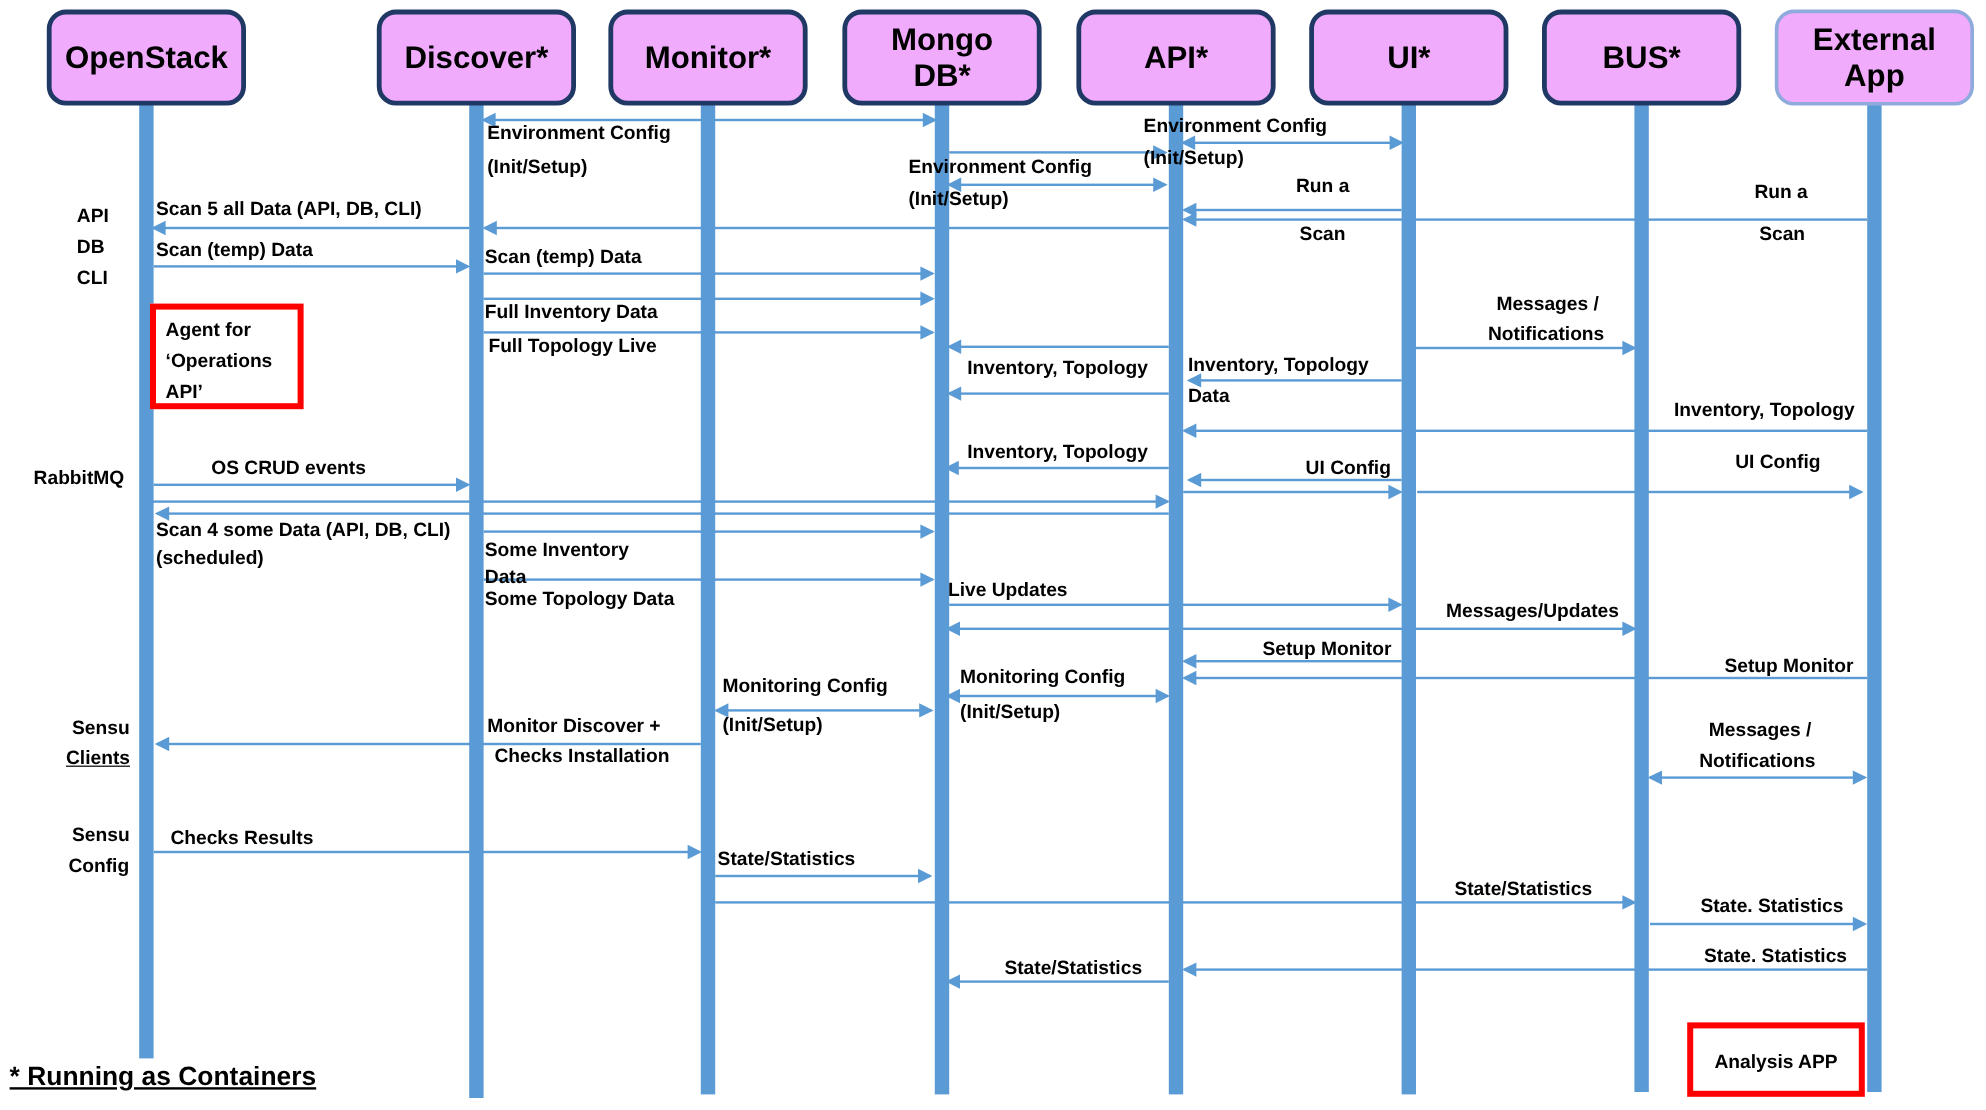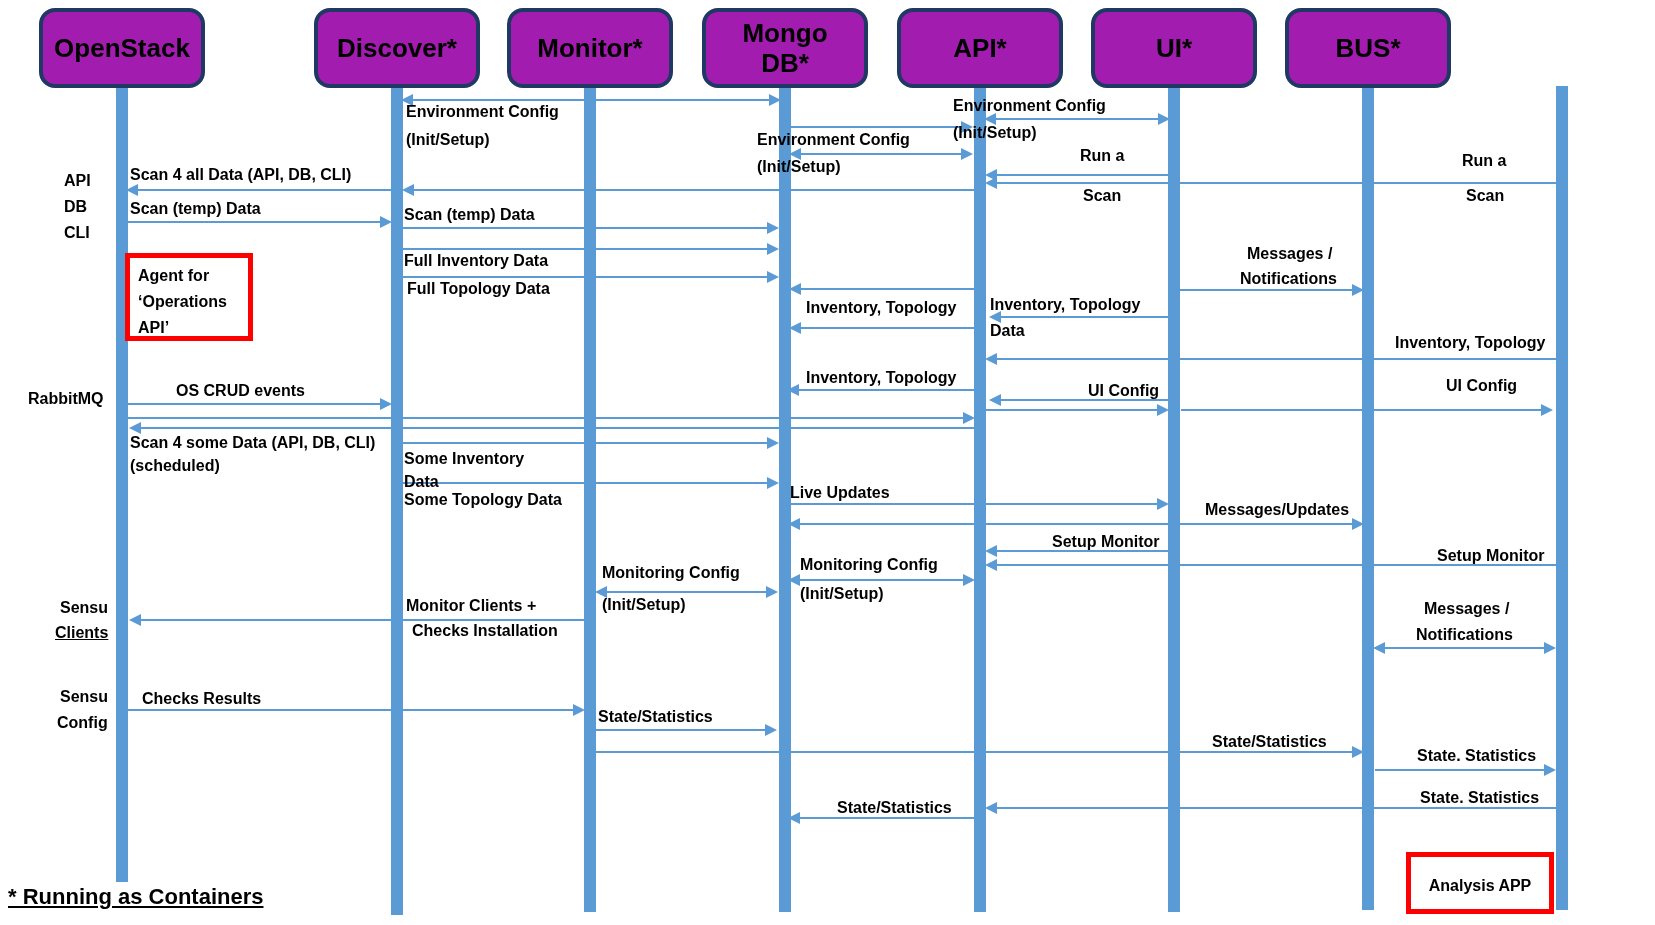--- a/index.html
+++ b/index.html
@@ -1,20 +1,20 @@
 <!DOCTYPE html>
 <html><head>
 <meta charset="utf-8">
 <style>
   html,body { margin:0; padding:0; background:#ffffff; font-family:"Liberation Sans",sans-serif; }
   .diagram { position:relative; background:#ffffff; overflow:hidden; }
   .lifeline { position:absolute; width:12px; background:#5B9BD5; }
   .actor {
     position:absolute; top:8px; width:166px; height:80px; box-sizing:border-box;
-    background:#a21caf; border:4px solid #1F3864; border-radius:16px;
+    background:#f0abfc; border:4px solid #1F3864; border-radius:16px;
     display:flex; align-items:center; justify-content:center; text-align:center;
     font-weight:bold; font-size:26px; line-height:30px; color:#000; white-space:pre-line;
   }
   .actor.light { border-color:#8FAADC; border-width:3px; }
   .msg-label { position:absolute; font-size:16px; font-weight:bold; color:#000; white-space:nowrap; }
   .arrow-line { position:absolute; height:2px; background:#5B9BD5; }
   .ah { position:absolute; width:0; height:0; border-top:6px solid transparent; border-bottom:6px solid transparent; }
   .ah-l { border-right:12px solid #5B9BD5; }
   .ah-r { border-left:12px solid #5B9BD5; }
   .red-note {
@@ -134,25 +134,25 @@
     <div class="msg-label" style="left: 953px; top: 124px;">(Init/Setup)</div>
     <div class="msg-label" style="left: 757px; top: 131px;">Environment Config</div>
     <div class="msg-label" style="left: 757px; top: 158px;">(Init/Setup)</div>
     <div class="msg-label" style="left: 1080px; top: 147px;">Run a</div>
     <div class="msg-label" style="left: 1083px; top: 187px;">Scan</div>
     <div class="msg-label" style="left: 1462px; top: 152px;">Run a</div>
     <div class="msg-label" style="left: 1466px; top: 187px;">Scan</div>
     <div class="msg-label" style="left: 64px; top: 172px;">API</div>
     <div class="msg-label" style="left: 64px; top: 198px;">DB</div>
     <div class="msg-label" style="left: 64px; top: 224px;">CLI</div>
-    <div class="msg-label" style="left: 130px; top: 166px;">Scan 4 all Data (API, DB, CLI)</div>
+    <div class="msg-label" style="left: 130px; top: 166px;">Scan 5 all Data (API, DB, CLI)</div>
     <div class="msg-label" style="left: 130px; top: 200px;">Scan (temp) Data</div>
     <div class="msg-label" style="left: 404px; top: 206px;">Scan (temp) Data</div>
     <div class="msg-label" style="left: 404px; top: 252px;">Full Inventory Data</div>
-    <div class="msg-label" style="left: 407px; top: 280px;">Full Topology Data</div>
+    <div class="msg-label" style="left: 407px; top: 280px;">Full Topology Live</div>
     <div class="msg-label" style="left: 1247px; top: 245px;">Messages /</div>
     <div class="msg-label" style="left: 1240px; top: 270px;">Notifications</div>
     <div class="msg-label" style="left: 806px; top: 299px;">Inventory, Topology</div>
     <div class="msg-label" style="left: 990px; top: 296px;">Inventory, Topology</div>
     <div class="msg-label" style="left: 990px; top: 322px;">Data</div>
     <div class="msg-label" style="left: 1395px; top: 334px;">Inventory, Topology</div>
     <div class="msg-label" style="left: 806px; top: 369px;">Inventory, Topology</div>
     <div class="msg-label" style="left: 1088px; top: 382px;">UI Config</div>
     <div class="msg-label" style="left: 1446px; top: 377px;">UI Config</div>
     <div class="msg-label" style="left: 28px; top: 390px;">RabbitMQ</div>
@@ -163,21 +163,21 @@
     <div class="msg-label" style="left: 404px; top: 473px;">Data</div>
     <div class="msg-label" style="left: 404px; top: 491px;">Some Topology Data</div>
     <div class="msg-label" style="left: 790px; top: 484px;">Live Updates</div>
     <div class="msg-label" style="left: 1205px; top: 501px;">Messages/Updates</div>
     <div class="msg-label" style="left: 1052px; top: 533px;">Setup Monitor</div>
     <div class="msg-label" style="left: 1437px; top: 547px;">Setup Monitor</div>
     <div class="msg-label" style="left: 800px; top: 556px;">Monitoring Config</div>
     <div class="msg-label" style="left: 800px; top: 585px;">(Init/Setup)</div>
     <div class="msg-label" style="left: 602px; top: 564px;">Monitoring Config</div>
     <div class="msg-label" style="left: 602px; top: 596px;">(Init/Setup)</div>
-    <div class="msg-label" style="left: 406px; top: 597px;">Monitor Clients +</div>
+    <div class="msg-label" style="left: 406px; top: 597px;">Monitor Discover +</div>
     <div class="msg-label" style="left: 412px; top: 622px;">Checks Installation</div>
     <div class="msg-label" style="left: 60px; top: 599px;">Sensu</div>
     <div class="msg-label" style="left: 55px; top: 624px; text-decoration: underline;">Clients</div>
     <div class="msg-label" style="left: 1424px; top: 600px;">Messages /</div>
     <div class="msg-label" style="left: 1416px; top: 626px;">Notifications</div>
     <div class="msg-label" style="left: 60px; top: 688px;">Sensu</div>
     <div class="msg-label" style="left: 57px; top: 714px;">Config</div>
     <div class="msg-label" style="left: 142px; top: 690px;">Checks Results</div>
     <div class="msg-label" style="left: 598px; top: 708px;">State/Statistics</div>
     <div class="msg-label" style="left: 1212px; top: 733px;">State/Statistics</div>
@@ -185,17 +185,19 @@
     <div class="msg-label" style="left: 1420px; top: 789px;">State. Statistics</div>
     <div class="msg-label" style="left: 837px; top: 799px;">State/Statistics</div>
     <div class="actor" style="left: 39px;">OpenStack</div>
     <div class="actor" style="left: 314px;">Discover*</div>
     <div class="actor" style="left: 507px;">Monitor*</div>
     <div class="actor" style="left: 702px;">Mongo
 DB*</div>
     <div class="actor" style="left: 897px;">API*</div>
     <div class="actor" style="left: 1091px;">UI*</div>
     <div class="actor" style="left: 1285px;">BUS*</div>
+    <div class="actor light" style="left: 1479px;">External
+App</div>
     <div class="red-note" style="left: 125px; top: 253px; width: 128px; height: 88px;">Agent for
 ‘Operations
  API’</div>
     <div class="red-note bottom" style="left: 1406px; top: 852px; width: 148px; height: 62px;">Analysis APP</div>
   </div>
 
 </body></html>

